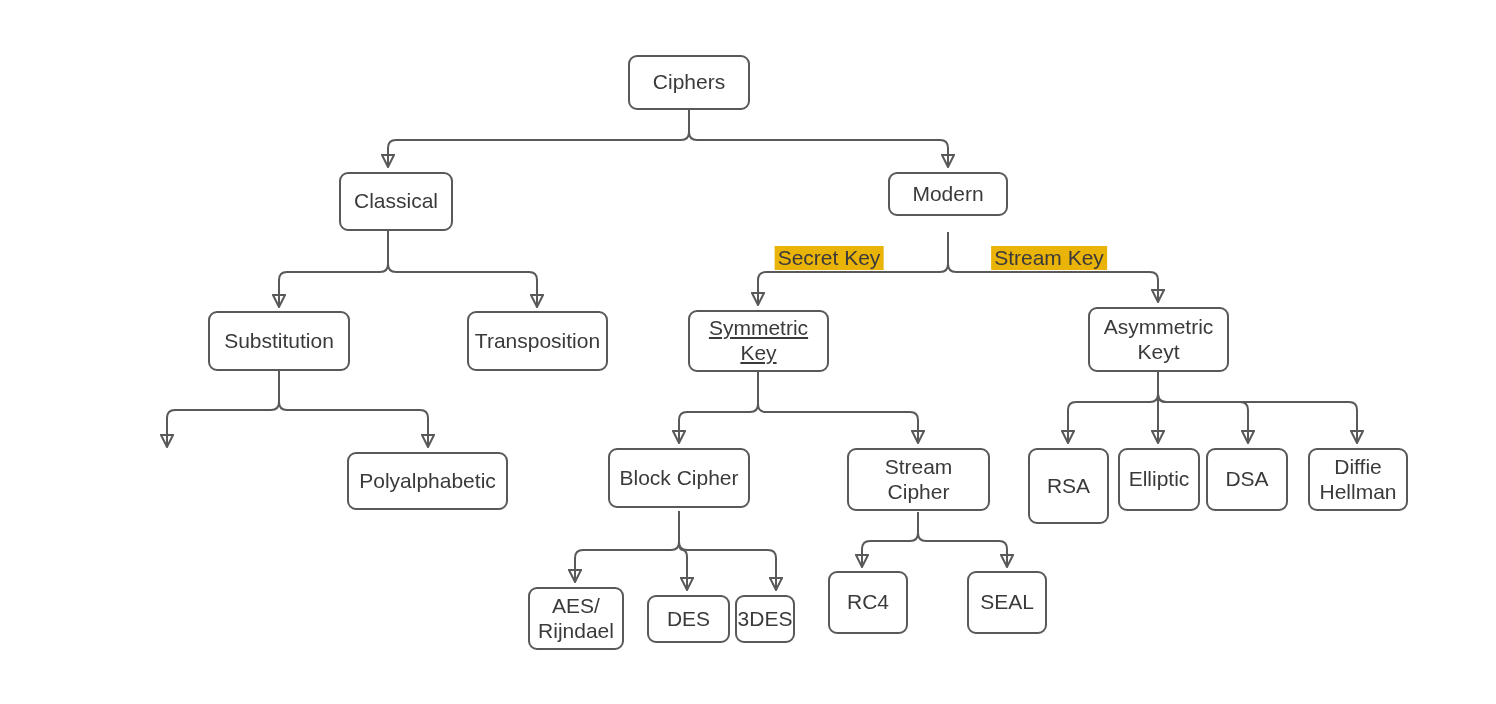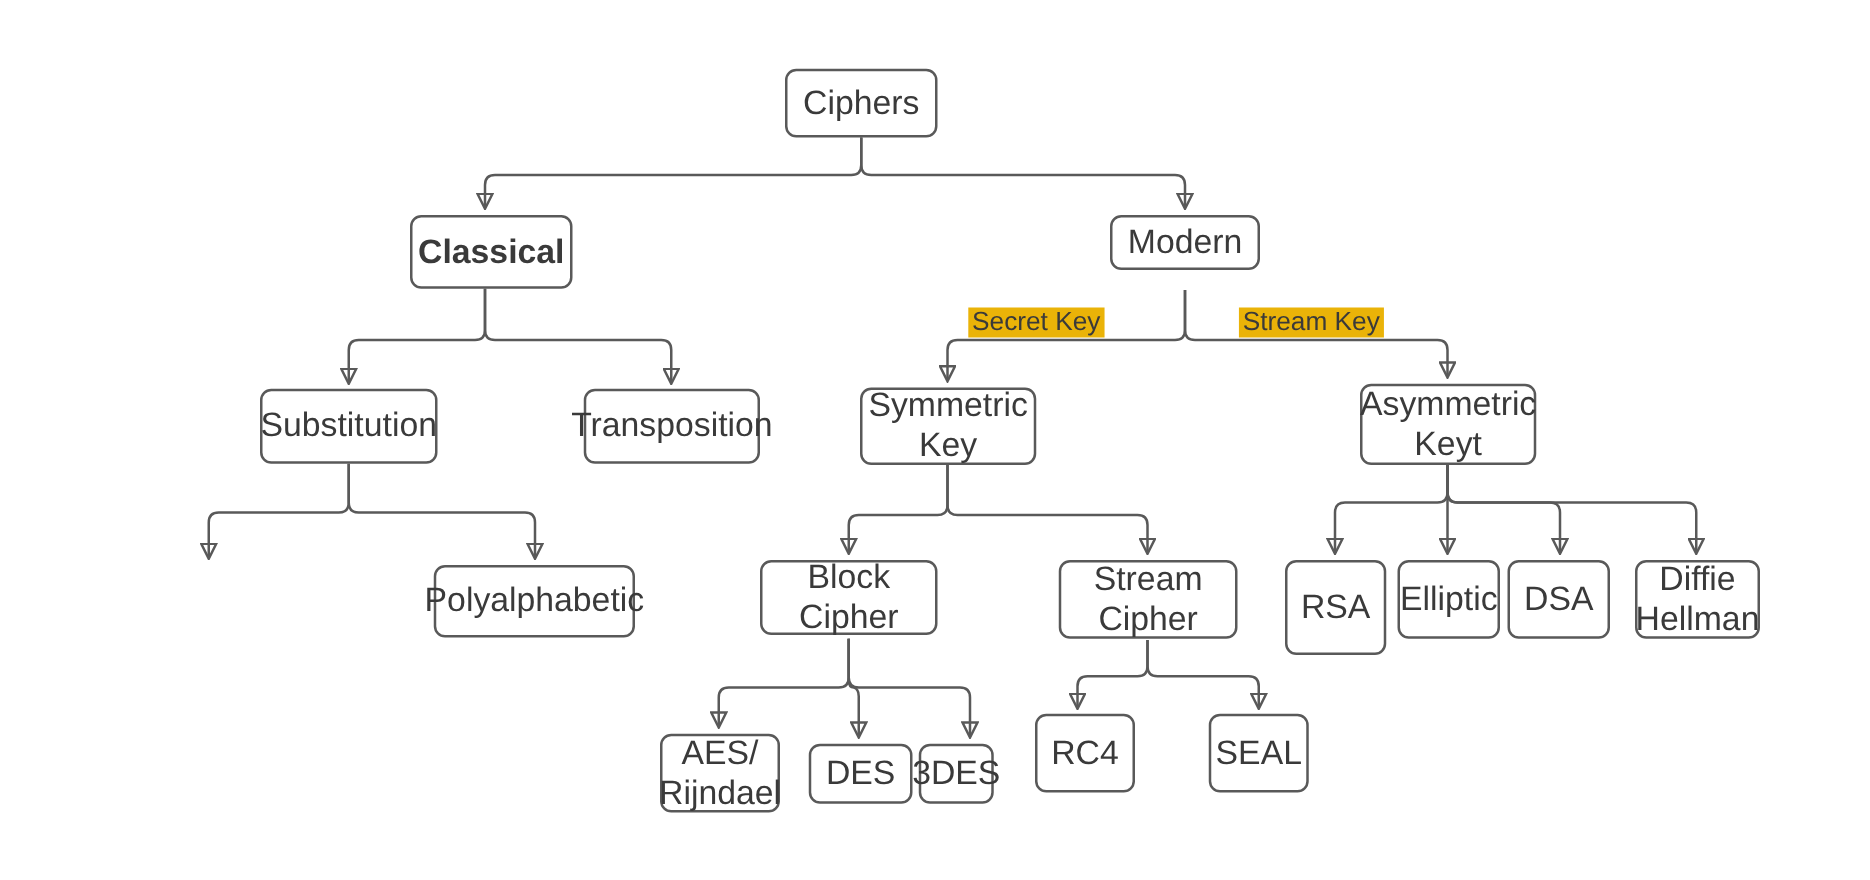--- a/index.html
+++ b/index.html
@@ -30,21 +30,21 @@
   .node {
     position: absolute;
     box-sizing: border-box;
     background: #ffffff;
     border: 2px solid #595959;
     border-radius: 9px;
     display: flex;
     align-items: center;
     justify-content: center;
     text-align: center;
-    font-size: 27px;
+    font-size: 21px;
     line-height: 1.18;
     color: #3a3a3a;
     white-space: pre-line;
     padding: 2px 4px;
   }
   .edge-label {
     position: absolute;
     transform: translate(-50%, -50%);
     font-size: 21px;
     color: #3a3a3a;
@@ -91,29 +91,29 @@
 
     <path d="M918,512 L918,533 Q918,541 910,541 L870,541 Q862,541 862,549 L862,566" marker-end="url(#arrow)"></path>
     <path d="M918,512 L918,533 Q918,541 926,541 L999,541 Q1007,541 1007,549 L1007,566" marker-end="url(#arrow)"></path>
   </svg>
 
   <div class="edge-label" style="left:829px; top:258px;">Secret Key</div>
   <div class="edge-label" style="left:1049px; top:258px;">Stream Key</div>
 
   <div class="node" style="left:628px; top:55px; width:122px; height:55px;">Ciphers</div>
 
-  <div class="node" style="left:328px; top:172px; width:130px; height:59px;font-weight:bold;">Classical</div>
+  <div class="node" style="left:339px; top:172px; width:114px; height:59px;">Classical</div>
 
   <div class="node" style="left:888px; top:172px; width:120px; height:44px;">Modern</div>
 
   <div class="node" style="left:208px; top:311px; width:142px; height:60px;">Substitution</div>
 
   <div class="node" style="left:467px; top:311px; width:141px; height:60px;">Transposition</div>
 
-  <div class="node" style="left:688px; top:310px; width:141px; height:62px;">Symmetric
+  <div class="node" style="left:688px; top:310px; width:141px; height:62px;text-decoration:underline;">Symmetric
 Key</div>
 
   <div class="node" style="left:1088px; top:307px; width:141px; height:65px;">Asymmetric
 Keyt</div>
 
 
   <div class="node" style="left:347px; top:452px; width:161px; height:58px;">Polyalphabetic</div>
 
   <div class="node" style="left:608px; top:448px; width:142px; height:60px;">Block Cipher</div>
 

